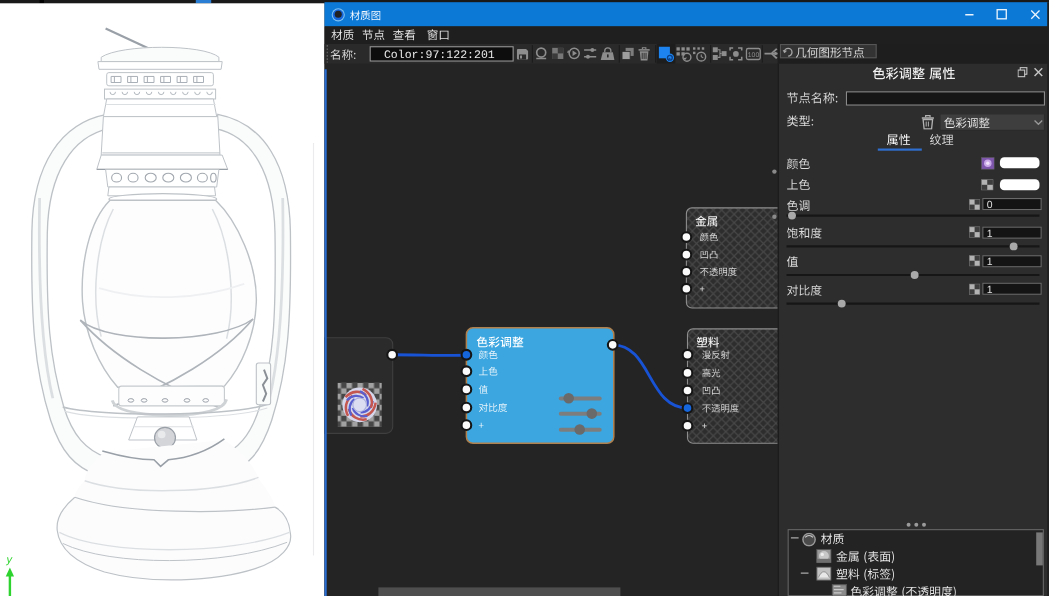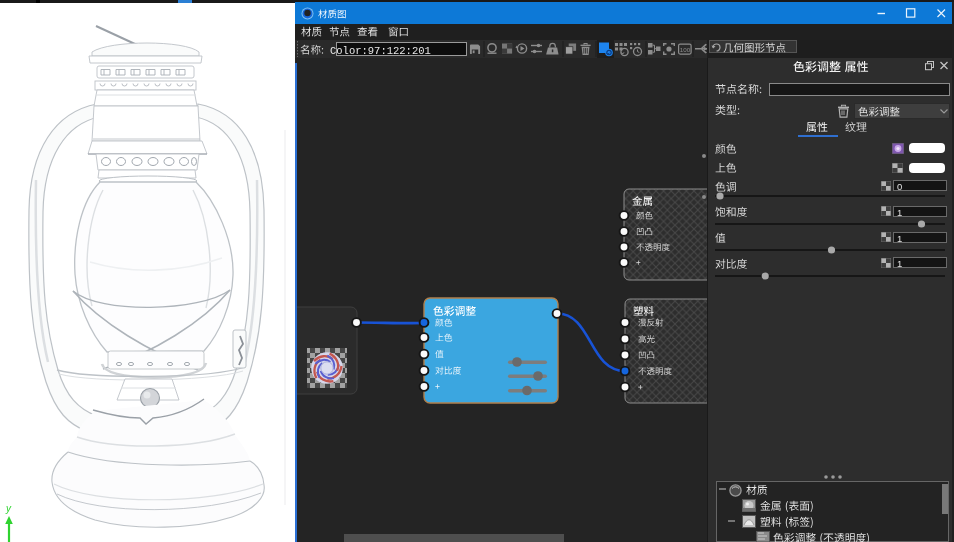--- a/index.html
+++ b/index.html
@@ -115,21 +115,21 @@
   </svg>
 <div class="abs" style="left:295px;top:40px;width:659px;height:18px;background:#2a2a2a"></div>
 <div class="abs" style="left:295px;top:40px;width:412px;height:18px;background:#2a2a2a"></div>
 <svg class="abs" style="left:296px;top:41px" width="4" height="16">
 <line x1="1.5" y1="0" x2="1.5" y2="16" stroke="#6a6a6a" stroke-width="1" stroke-dasharray="1.5 1.5"></line>
 </svg>
 <svg style="position:absolute;left:300px;top:41.5px;overflow:visible" width="24" height="15">
     <path transform="translate(0,11.6)" d="M2.8 -5.6C3.3 -5.2 3.9 -4.7 4.4 -4.3C3.2 -3.6 1.8 -3.1 0.5 -2.9C0.6 -2.7 0.8 -2.4 0.9 -2.1C1.5 -2.3 2.1 -2.4 2.6 -2.7V0.8H3.4V0.3H8.1V0.8H8.9V-3.6H4.7C6.5 -4.5 8.0 -5.8 8.9 -7.5L8.3 -7.8L8.2 -7.8H4.5C4.7 -8.1 5.0 -8.4 5.2 -8.7L4.3 -8.9C3.6 -7.8 2.4 -6.7 0.7 -5.9C0.9 -5.7 1.2 -5.4 1.3 -5.3C2.3 -5.8 3.1 -6.4 3.8 -7.0H7.7C7.1 -6.1 6.2 -5.3 5.1 -4.7C4.6 -5.1 3.9 -5.6 3.4 -6.0ZM8.1 -0.4H3.4V-2.8H8.1Z M15.9 -4.7C15.6 -3.4 15.2 -2.1 14.6 -1.3C14.8 -1.2 15.1 -1.0 15.3 -0.9C15.9 -1.8 16.3 -3.2 16.6 -4.6ZM18.7 -4.6C19.2 -3.5 19.6 -1.9 19.8 -1.0L20.5 -1.2C20.3 -2.2 19.9 -3.7 19.4 -4.8ZM16.1 -8.8C15.8 -7.5 15.4 -6.1 14.8 -5.2V-5.8H13.4V-7.7C13.9 -7.8 14.4 -7.9 14.8 -8.1L14.3 -8.7C13.6 -8.4 12.3 -8.1 11.2 -7.9C11.2 -7.7 11.4 -7.5 11.4 -7.3C11.8 -7.4 12.3 -7.4 12.7 -7.5V-5.8H11.1V-5.1H12.6C12.2 -3.9 11.5 -2.5 10.8 -1.8C11.0 -1.6 11.2 -1.3 11.2 -1.1C11.7 -1.7 12.3 -2.8 12.7 -3.8V0.9H13.4V-3.9C13.8 -3.4 14.2 -2.8 14.3 -2.5L14.8 -3.2C14.6 -3.4 13.7 -4.4 13.4 -4.7V-5.1H14.7L14.6 -5.0C14.8 -4.9 15.2 -4.7 15.3 -4.6C15.7 -5.2 16.0 -5.9 16.3 -6.7H17.4V-0.1C17.4 0.0 17.3 0.1 17.2 0.1C17.0 0.1 16.6 0.1 16.1 0.1C16.2 0.3 16.3 0.6 16.4 0.8C17.0 0.8 17.5 0.8 17.8 0.7C18.0 0.5 18.1 0.3 18.1 -0.1V-6.7H19.6C19.4 -6.3 19.2 -5.9 19.0 -5.5L19.7 -5.4C20.0 -6.0 20.3 -6.7 20.6 -7.3L20.0 -7.5L19.9 -7.4H16.5C16.7 -7.8 16.8 -8.2 16.8 -8.7Z M22.5 -4.1C22.8 -4.1 23.2 -4.4 23.2 -4.8C23.2 -5.3 22.8 -5.6 22.5 -5.6C22.1 -5.6 21.8 -5.3 21.8 -4.8C21.8 -4.4 22.1 -4.1 22.5 -4.1ZM22.5 0.1C22.8 0.1 23.2 -0.2 23.2 -0.6C23.2 -1.0 22.8 -1.3 22.5 -1.3C22.1 -1.3 21.8 -1.0 21.8 -0.6C21.8 -0.2 22.1 0.1 22.5 0.1Z" fill="#dddddd"></path>
   </svg>
 <div class="abs" style="left:336px;top:42px;width:131px;height:14px;background:#0d0d0d;border:1px solid #9a9a9a;box-sizing:border-box"></div>
-<div class="abs" style="left:330px;top:44.5px;font:10.5px 'Liberation Mono',monospace;color:#e8e8e8">Color:97:122:201</div>
+<div class="abs" style="left:349px;top:44.5px;font:10.5px 'Liberation Mono',monospace;color:#e8e8e8">Color:97:122:201</div>
 <svg class="abs" style="left:467px;top:40px" width="242" height="18">
     <g transform="translate(2.5,4) scale(0.92)">
       <path d="M0.5 1.5 a1 1 0 0 1 1-1 h8 l2 2 v7.5 a1 1 0 0 1 -1 1 h-9 a1 1 0 0 1 -1-1 Z" fill="#8d8d8d"></path>
       <rect x="2.5" y="6" width="7" height="5" fill="#2a2a2a"></rect>
       <rect x="3.5" y="7" width="2" height="3" fill="#8d8d8d"></rect>
     </g>
     <rect x="16.5" y="1" width="1" height="16" fill="#1c1c1c"></rect>
     <circle cx="25" cy="7.8" r="4.1" fill="none" stroke="#8d8d8d" stroke-width="1.5"></circle>
     <path d="M20.5 13.2 h9" stroke="#8d8d8d" stroke-width="1.4"></path>
     <g transform="translate(35,3.5) scale(0.92)">

